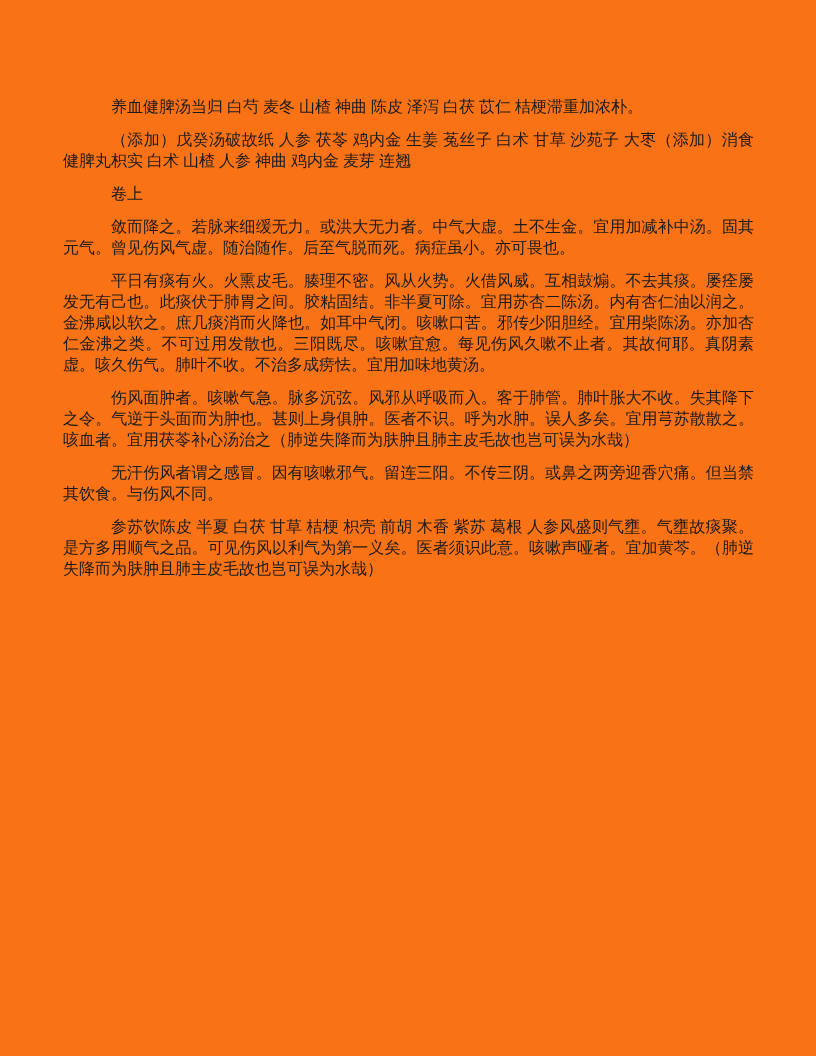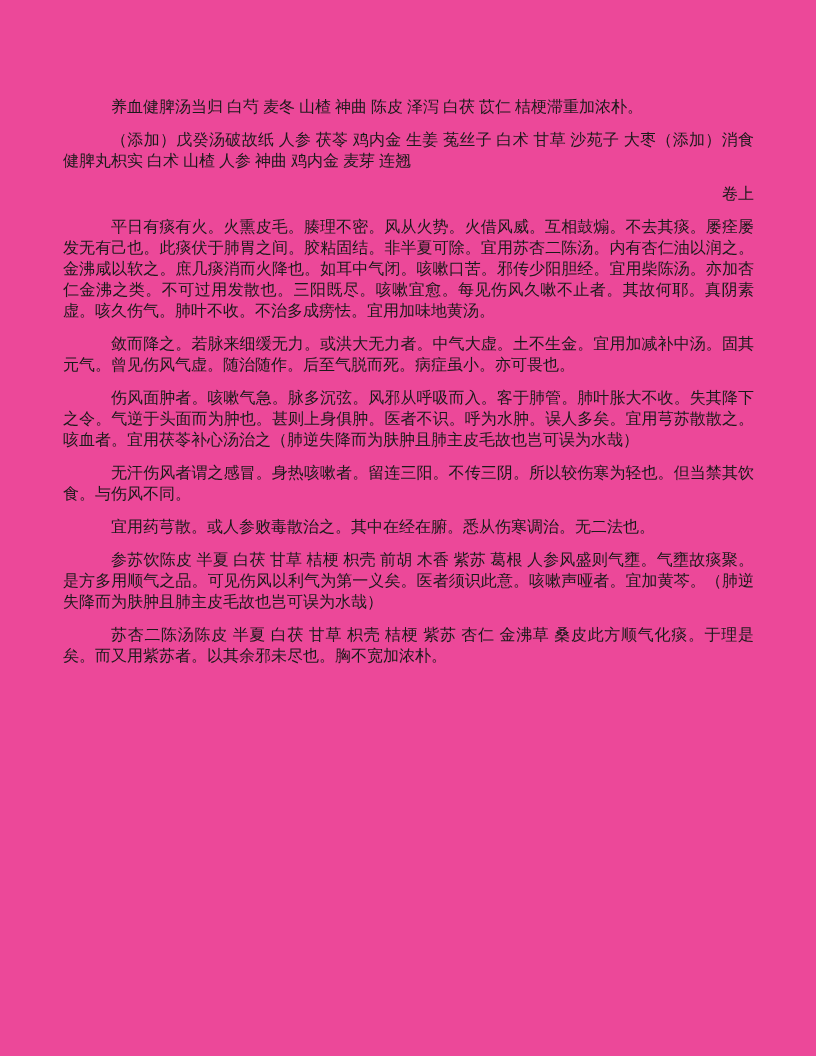--- a/index.html
+++ b/index.html
@@ -21,32 +21,30 @@
     overflow: hidden;
   }
   .block {
     margin: 0 0 12px 0;
     text-align: justify;
     text-justify: inter-ideograph;
     text-indent: 48px;
     word-break: break-all;
   }
   .heading {
-    text-align: right;
+    text-align: left;
   }
 </style>
 </head>
 <body>
 
-<div class="page" style="background: #ec4899; color: rgb(26, 26, 26);">
+<div class="page" style="background: #f97316; color: rgb(26, 26, 26);">
   <div id="doc">
       <p class="block paragraph">养血健脾汤当归 白芍 麦冬 山楂 神曲 陈皮 泽泻 白茯 苡仁 桔梗滞重加浓朴。</p>
       <p class="block paragraph">（添加）戊癸汤破故纸 人参 茯苓 鸡内金 生姜 菟丝子 白术 甘草 沙苑子 大枣（添加）消食健脾丸枳实 白术 山楂 人参 神曲 鸡内金 麦芽 连翘</p>
       <p class="block heading">卷上</p>
+      <p class="block paragraph">敛而降之。若脉来细缓无力。或洪大无力者。中气大虚。土不生金。宜用加减补中汤。固其元气。曾见伤风气虚。随治随作。后至气脱而死。病症虽小。亦可畏也。</p>
       <p class="block paragraph">平日有痰有火。火熏皮毛。腠理不密。风从火势。火借风威。互相鼓煽。不去其痰。屡痊屡发无有己也。此痰伏于肺胃之间。胶粘固结。非半夏可除。宜用苏杏二陈汤。内有杏仁油以润之。金沸咸以软之。庶几痰消而火降也。如耳中气闭。咳嗽口苦。邪传少阳胆经。宜用柴陈汤。亦加杏仁金沸之类。不可过用发散也。三阳既尽。咳嗽宜愈。每见伤风久嗽不止者。其故何耶。真阴素虚。咳久伤气。肺叶不收。不治多成痨怯。宜用加味地黄汤。</p>
-      <p class="block paragraph">敛而降之。若脉来细缓无力。或洪大无力者。中气大虚。土不生金。宜用加减补中汤。固其元气。曾见伤风气虚。随治随作。后至气脱而死。病症虽小。亦可畏也。</p>
       <p class="block paragraph">伤风面肿者。咳嗽气急。脉多沉弦。风邪从呼吸而入。客于肺管。肺叶胀大不收。失其降下之令。气逆于头面而为肿也。甚则上身俱肿。医者不识。呼为水肿。误人多矣。宜用芎苏散散之。咳血者。宜用茯苓补心汤治之（肺逆失降而为肤肿且肺主皮毛故也岂可误为水哉）</p>
-      <p class="block paragraph">无汗伤风者谓之感冒。身热咳嗽者。留连三阳。不传三阴。所以较伤寒为轻也。但当禁其饮食。与伤风不同。</p>
-      <p class="block paragraph">宜用药芎散。或人参败毒散治之。其中在经在腑。悉从伤寒调治。无二法也。</p>
+      <p class="block paragraph">无汗伤风者谓之感冒。因有咳嗽邪气。留连三阳。不传三阴。或鼻之两旁迎香穴痛。但当禁其饮食。与伤风不同。</p>
       <p class="block paragraph">参苏饮陈皮 半夏 白茯 甘草 桔梗 枳壳 前胡 木香 紫苏 葛根 人参风盛则气壅。气壅故痰聚。是方多用顺气之品。可见伤风以利气为第一义矣。医者须识此意。咳嗽声哑者。宜加黄芩。（肺逆失降而为肤肿且肺主皮毛故也岂可误为水哉）</p>
-      <p class="block paragraph">苏杏二陈汤陈皮 半夏 白茯 甘草 枳壳 桔梗 紫苏 杏仁 金沸草 桑皮此方顺气化痰。于理是矣。而又用紫苏者。以其余邪未尽也。胸不宽加浓朴。</p>
     </div>
 </div>
 
 </body></html>

